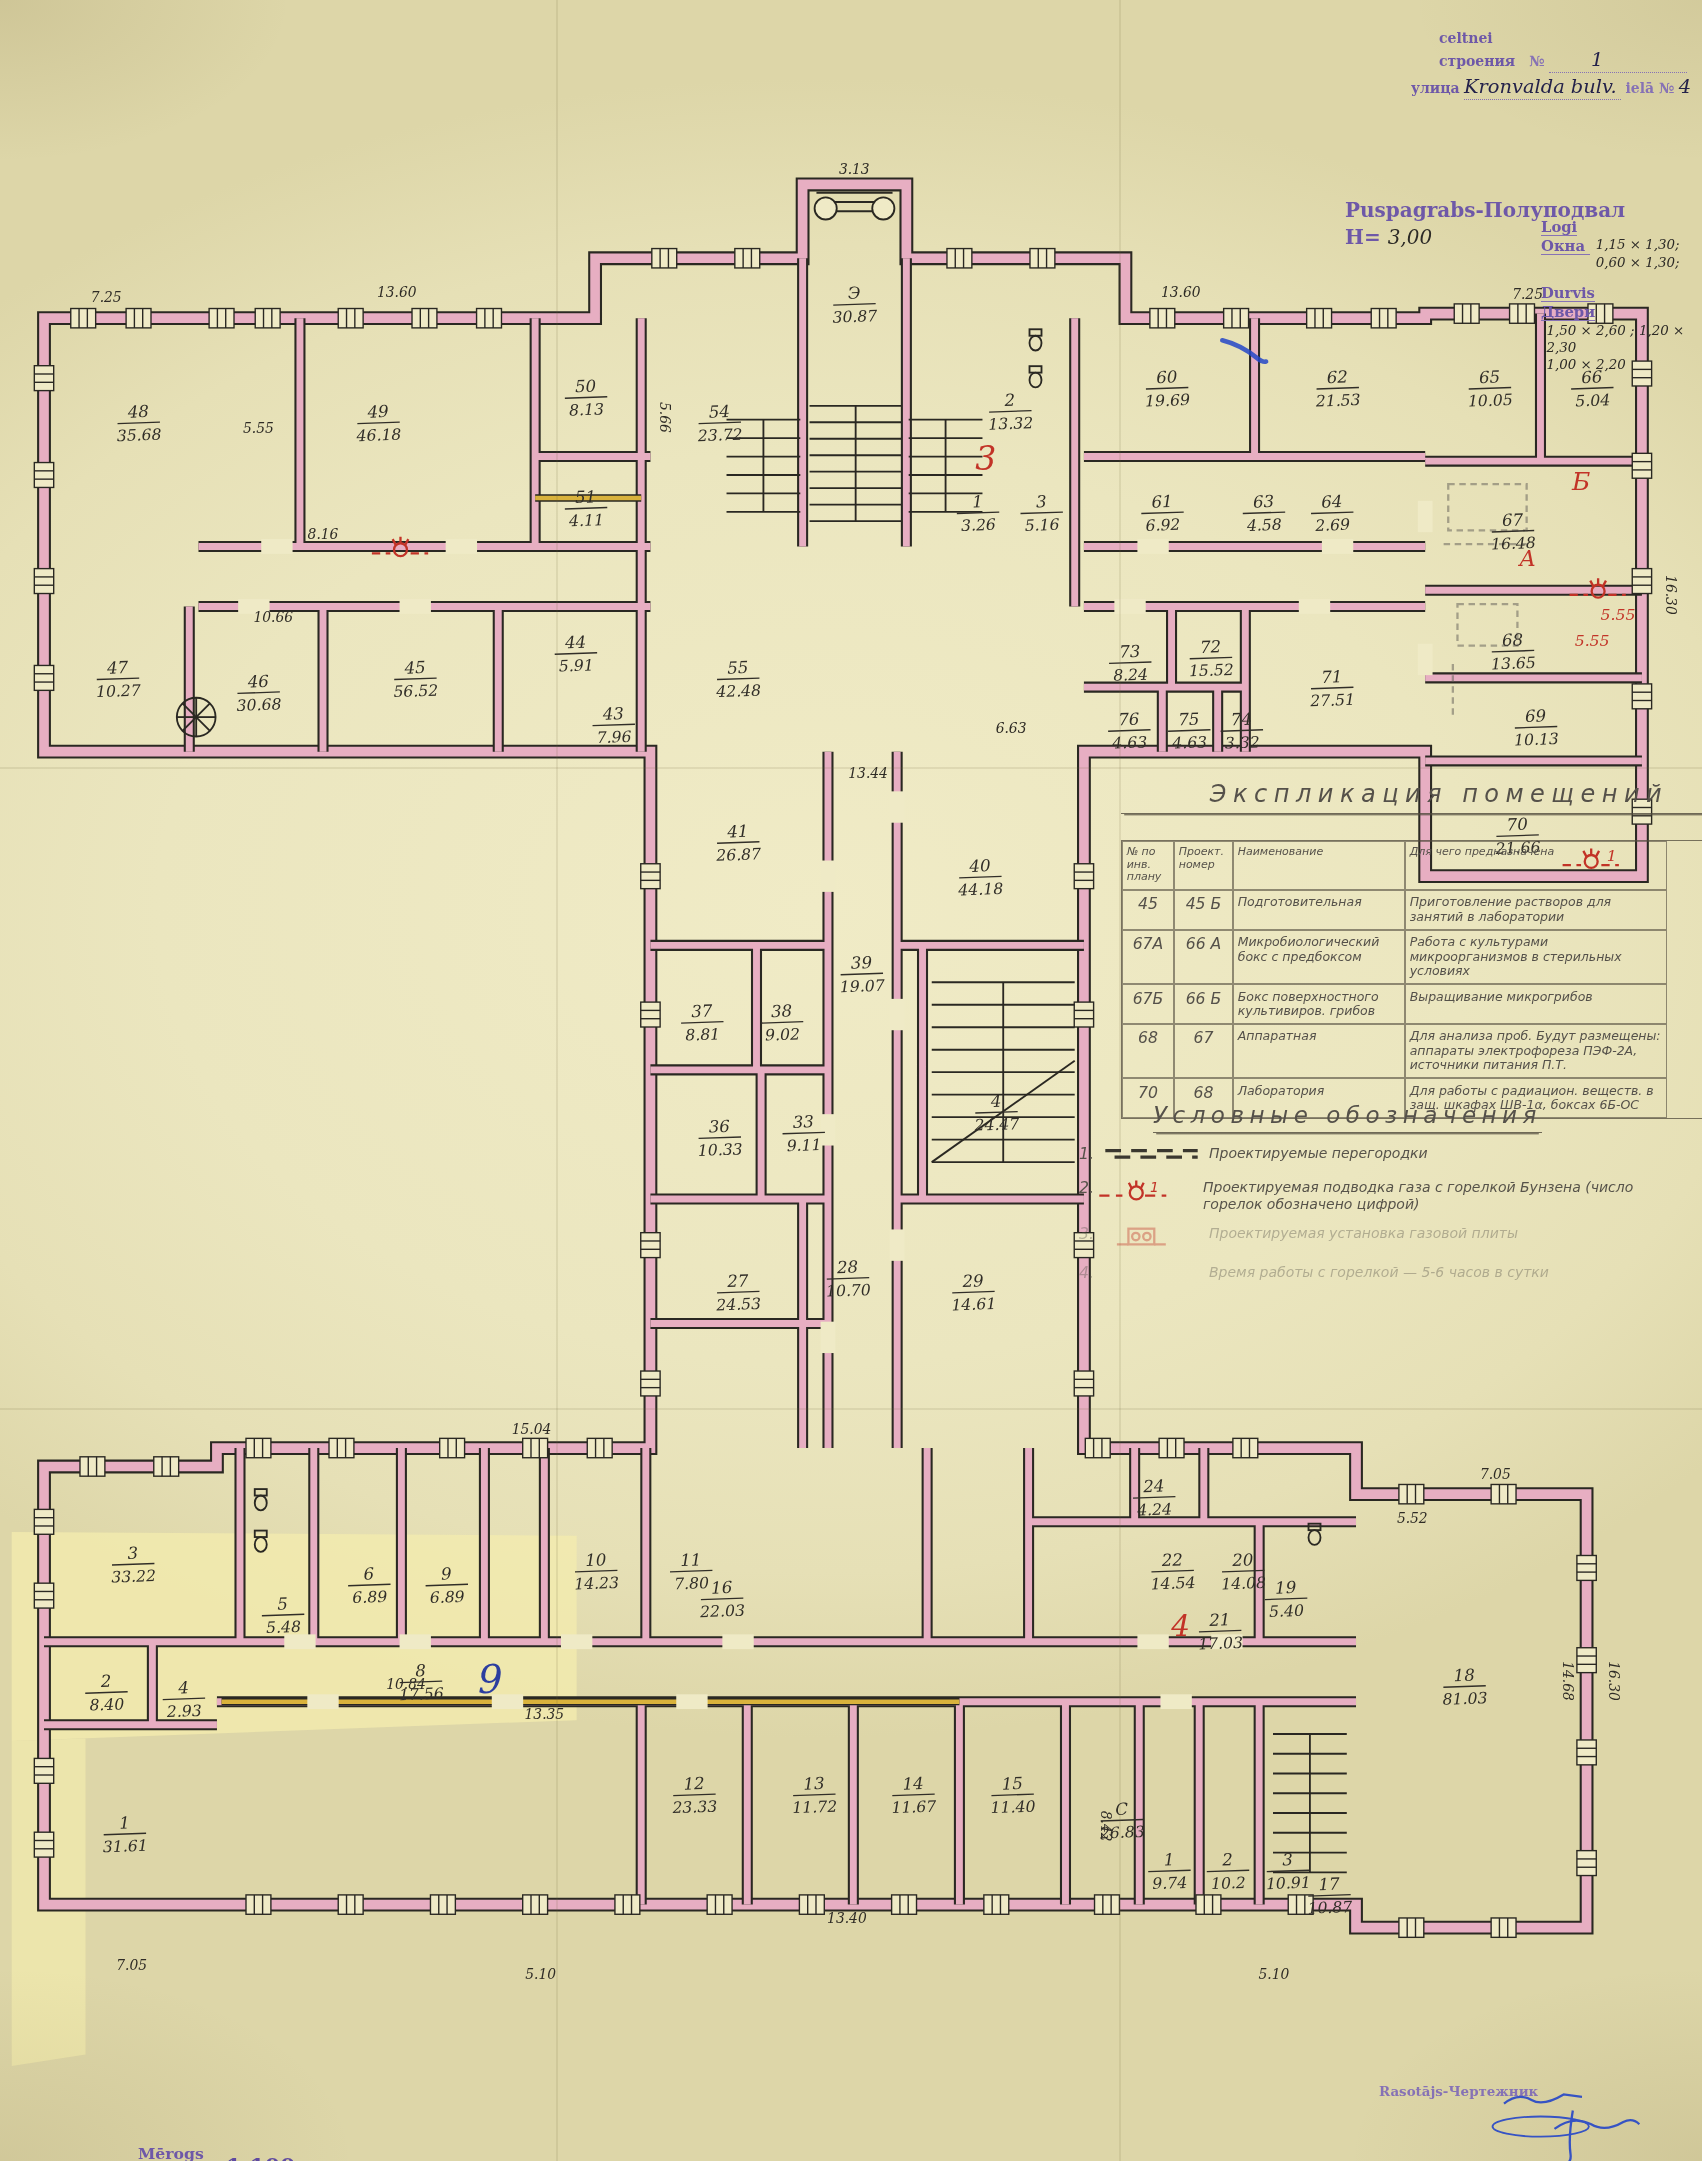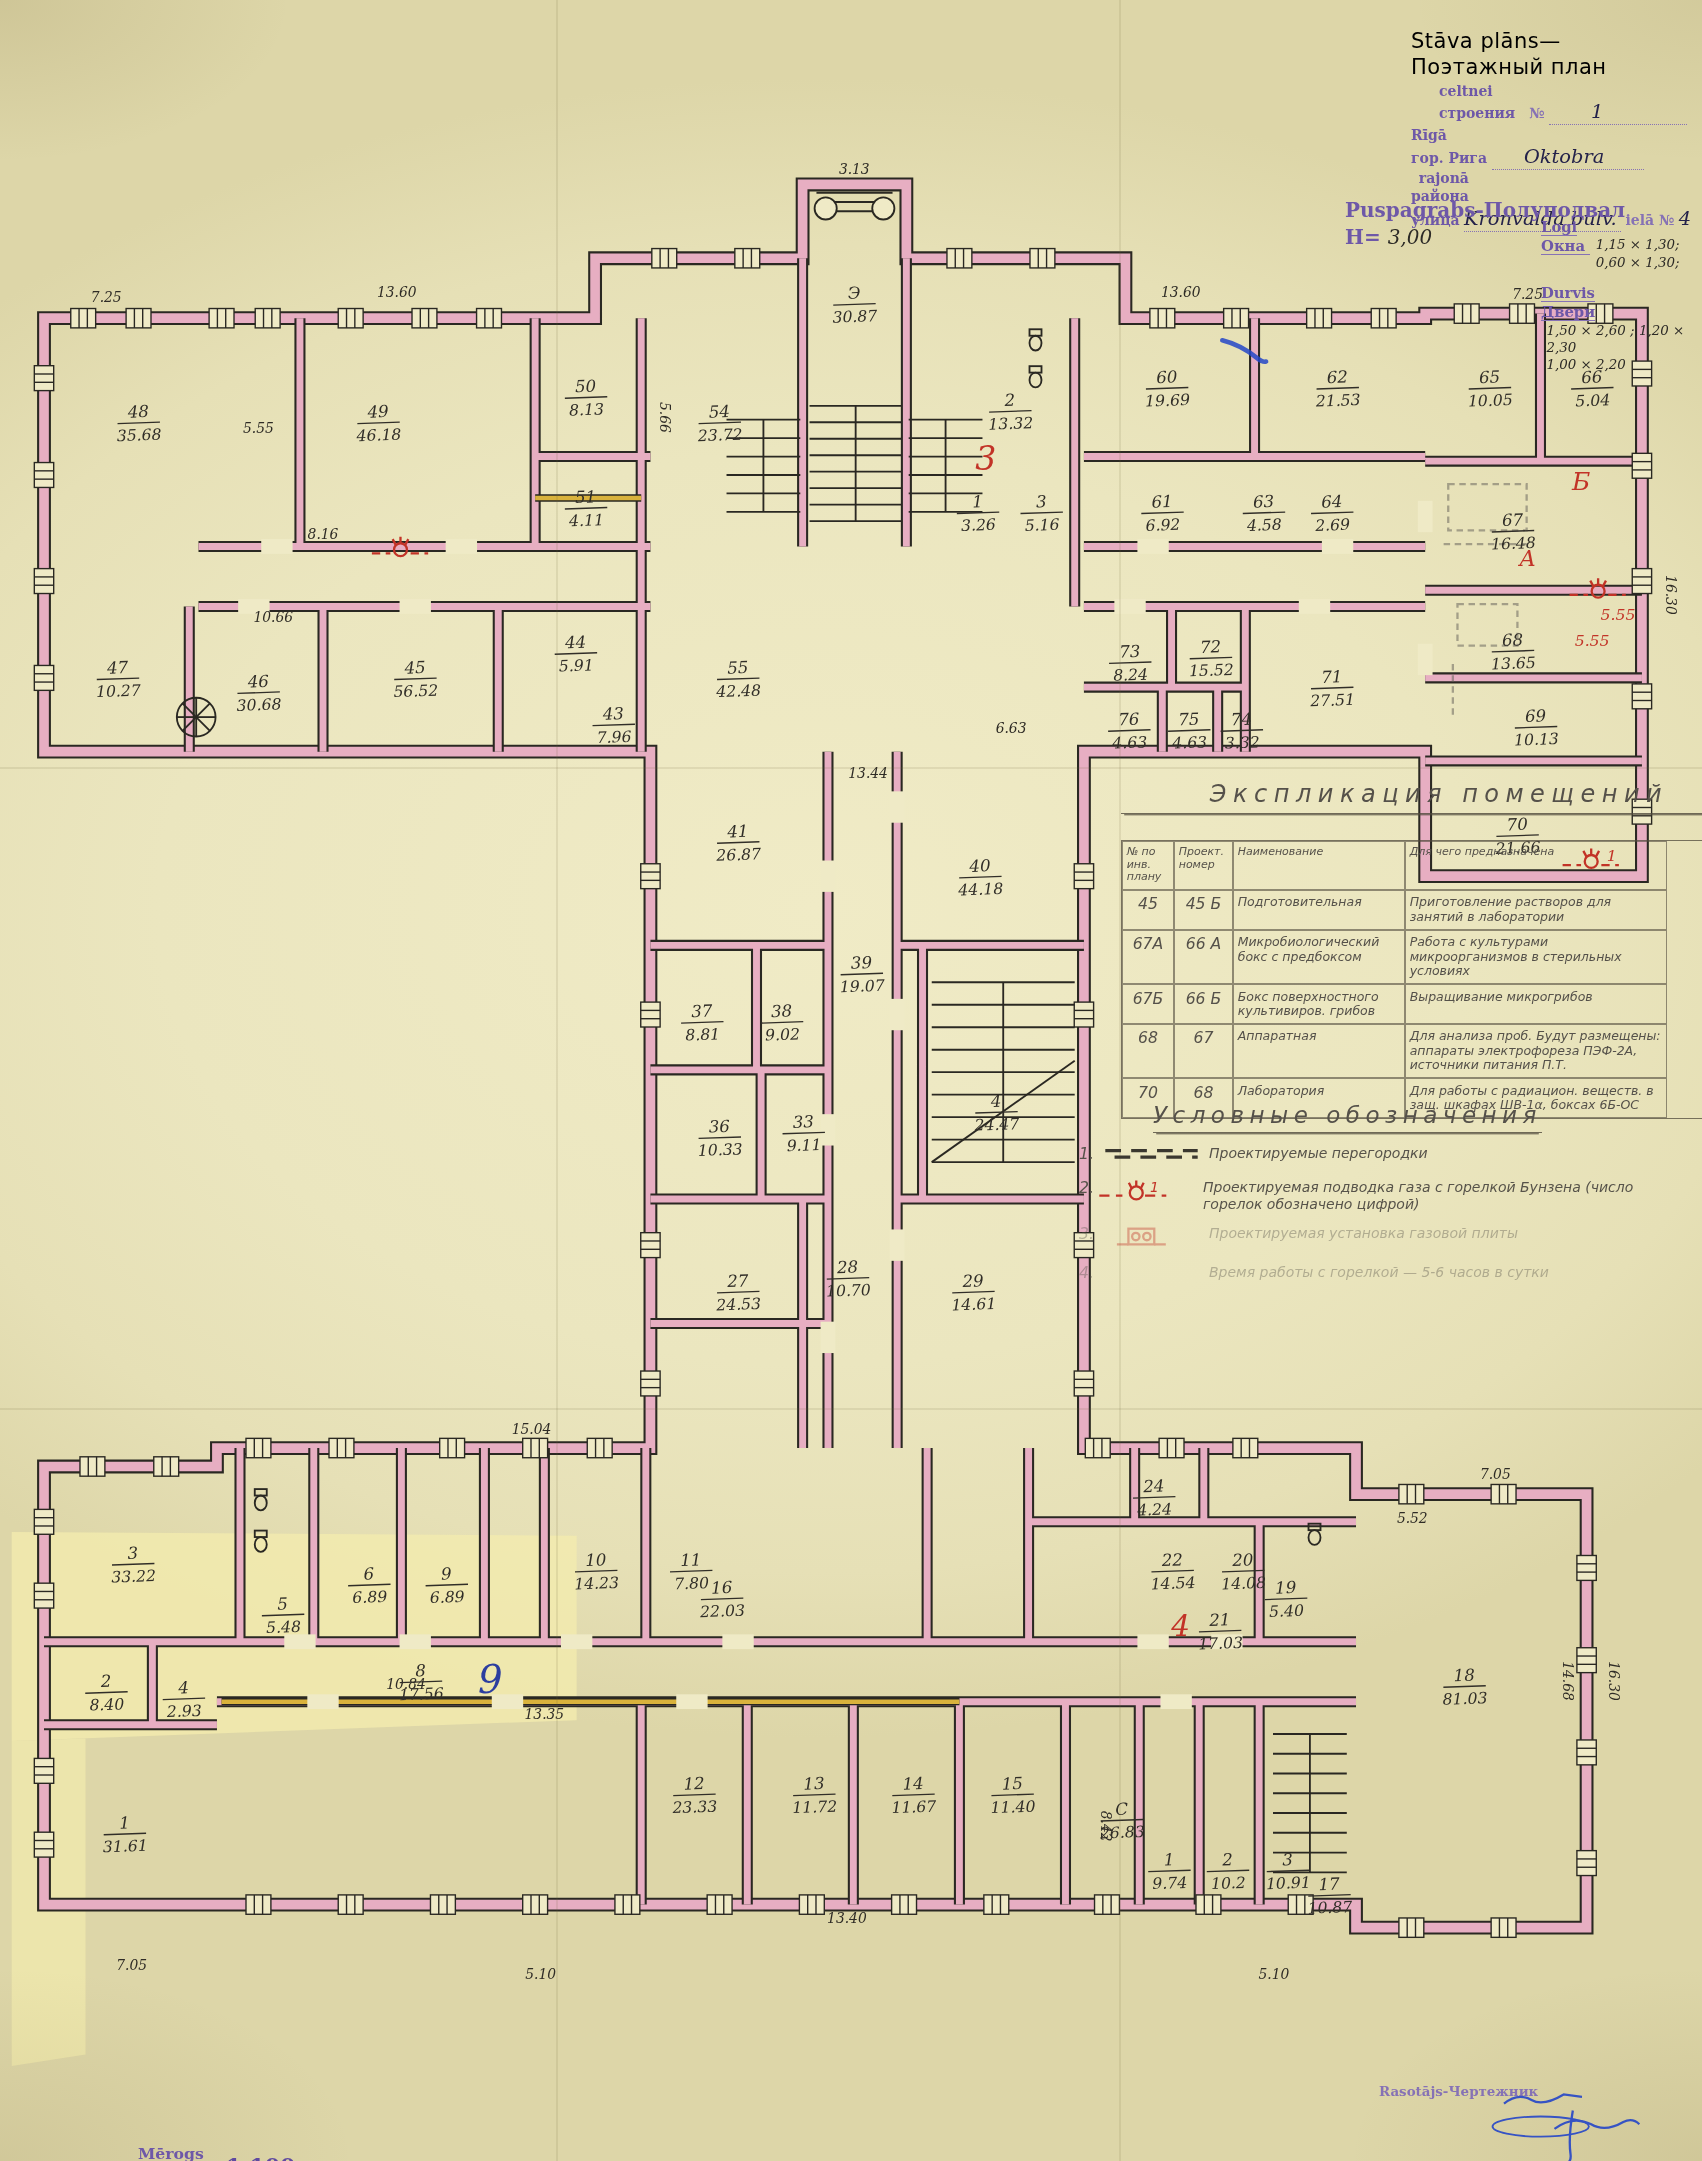--- a/index.html
+++ b/index.html
@@ -978,39 +978,27 @@
       </g>
 </svg>
 
 <div class="fold-v" style="left:556px;"></div>
 <div class="fold-v" style="left:1119px;"></div>
 <div class="fold-h" style="top:767px;"></div>
 <div class="fold-h" style="top:1408px;"></div>
 <div class="vign"></div>
 
 <div id="title-stamp">
-  <div class="t1">Stāva plāns—Поэтажный план</div>
   <div class="row" style="margin-left:28px;">
     <span class="stamp">
       <span>celtnei</span><br>
       <span>строения</span>
     </span>
     <span class="stamp stamp-lite" style="margin-left:9.2px;">№</span>
     <span class="dotline" style="width:138px;"><span class="ink hand" style="margin-left:42px;">1</span></span>
-  </div>
-  <div class="row">
-    <span class="stamp">
-      <span>Rīgā</span><br>
-      <span>гор. Рига</span>
-    </span>
-    <span class="dotline" style="width:152px;"><span class="ink hand" style="margin-left:32px;">Oktobra</span></span>
-    <span class="stamp" style="display:inline-block;text-align:right;">
-      <span>rajonā</span><br>
-      <span>района</span>
-    </span>
   </div>
   <div class="row">
     <span class="stamp">улица</span>
     <span class="dotline" style="width:157px;"><span class="ink hand">Kronvalda bulv.</span></span>
     <span class="stamp stamp-lite">ielā №</span>
     <span class="ink hand">4</span>
   </div>
 </div>
 
 <div id="floor-note">

